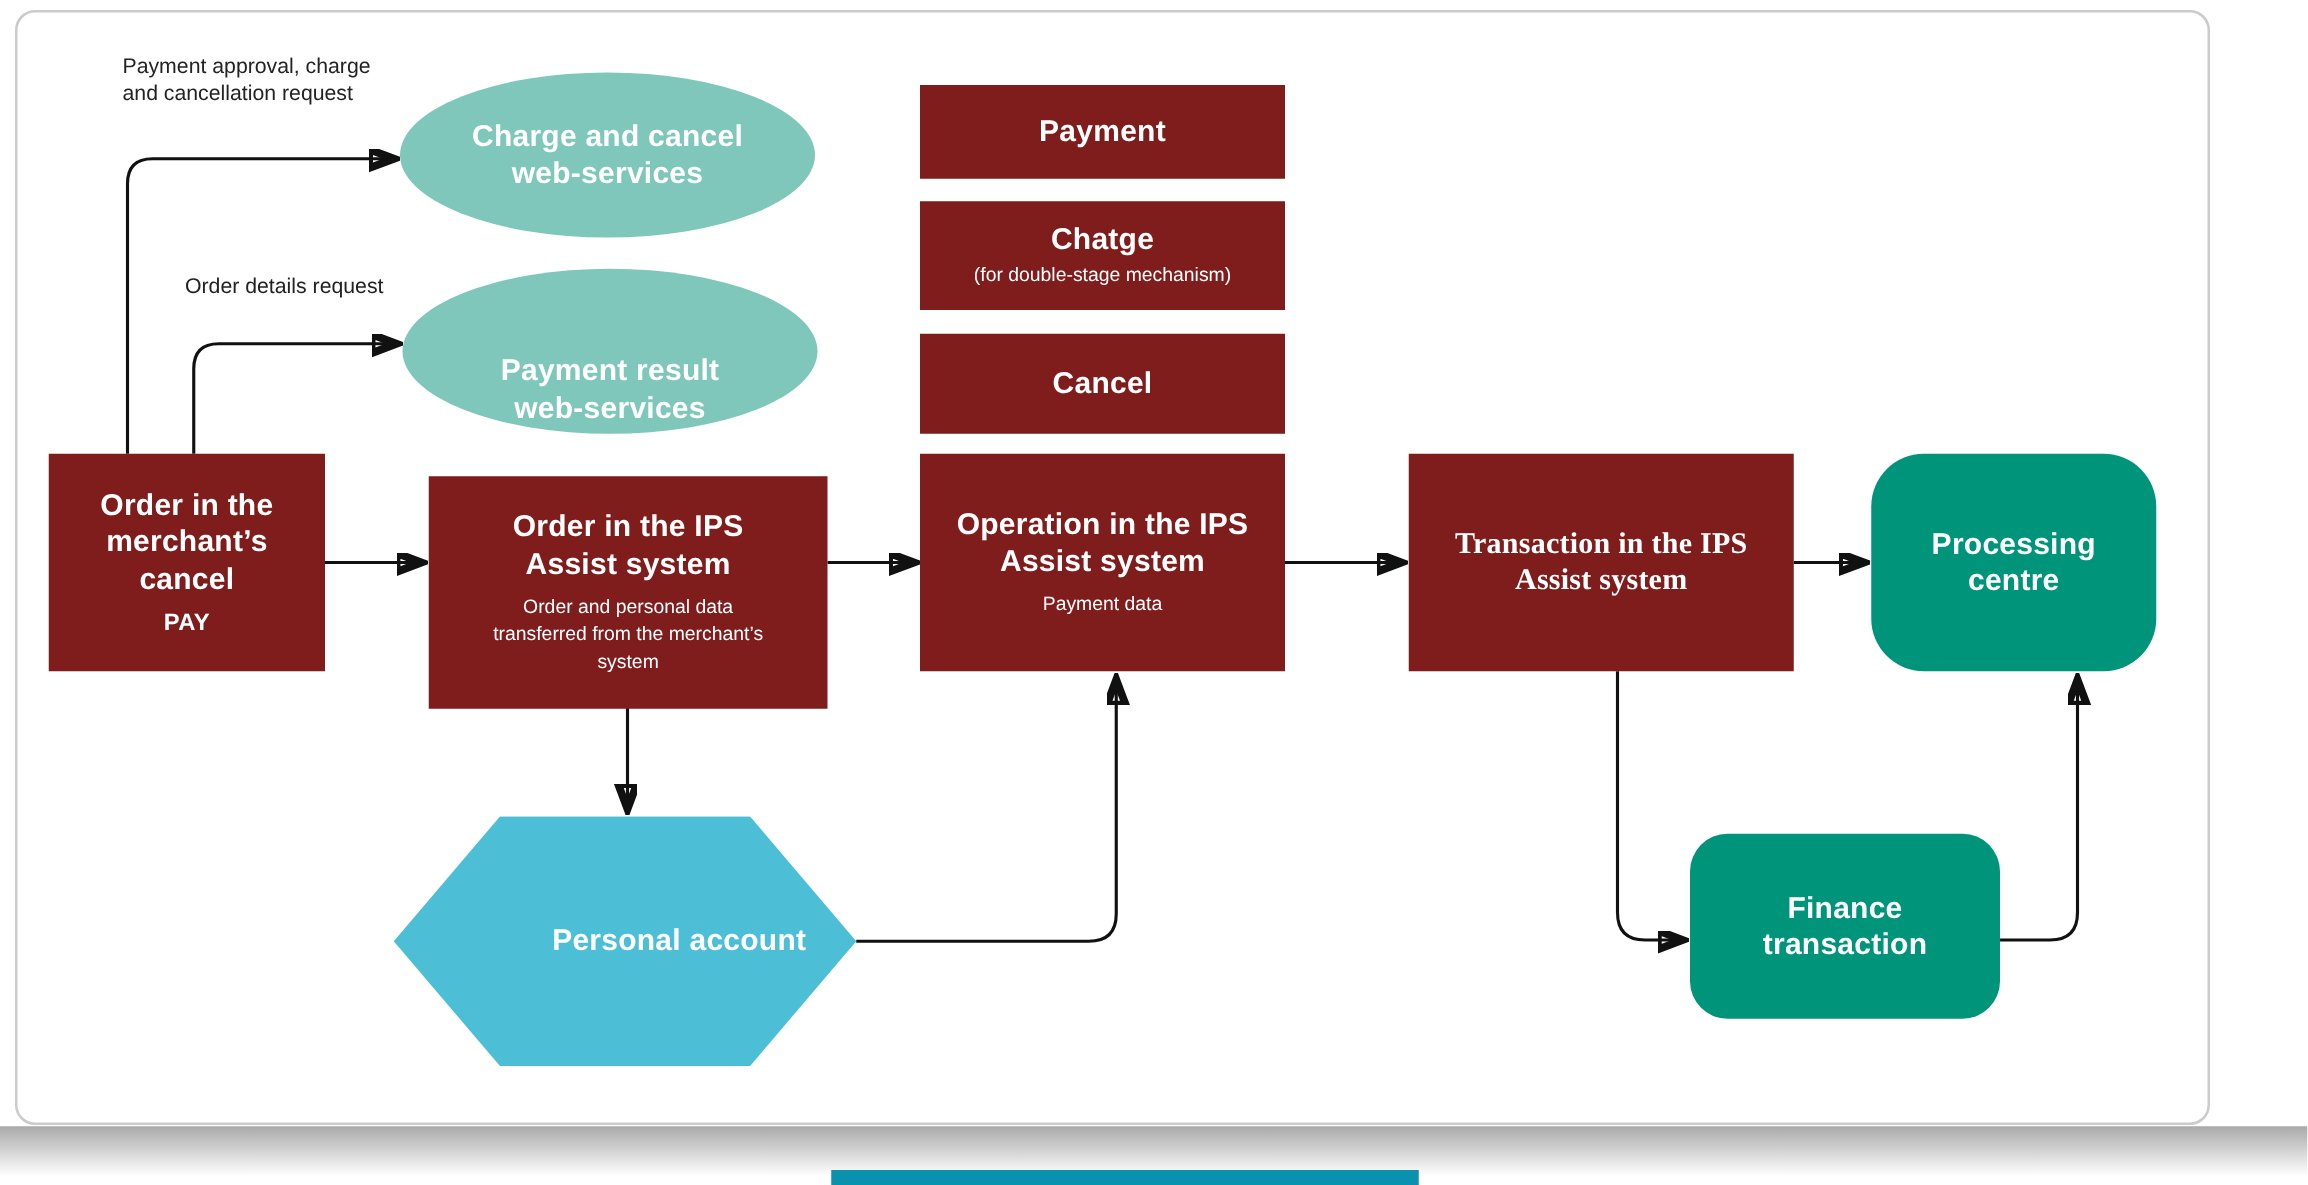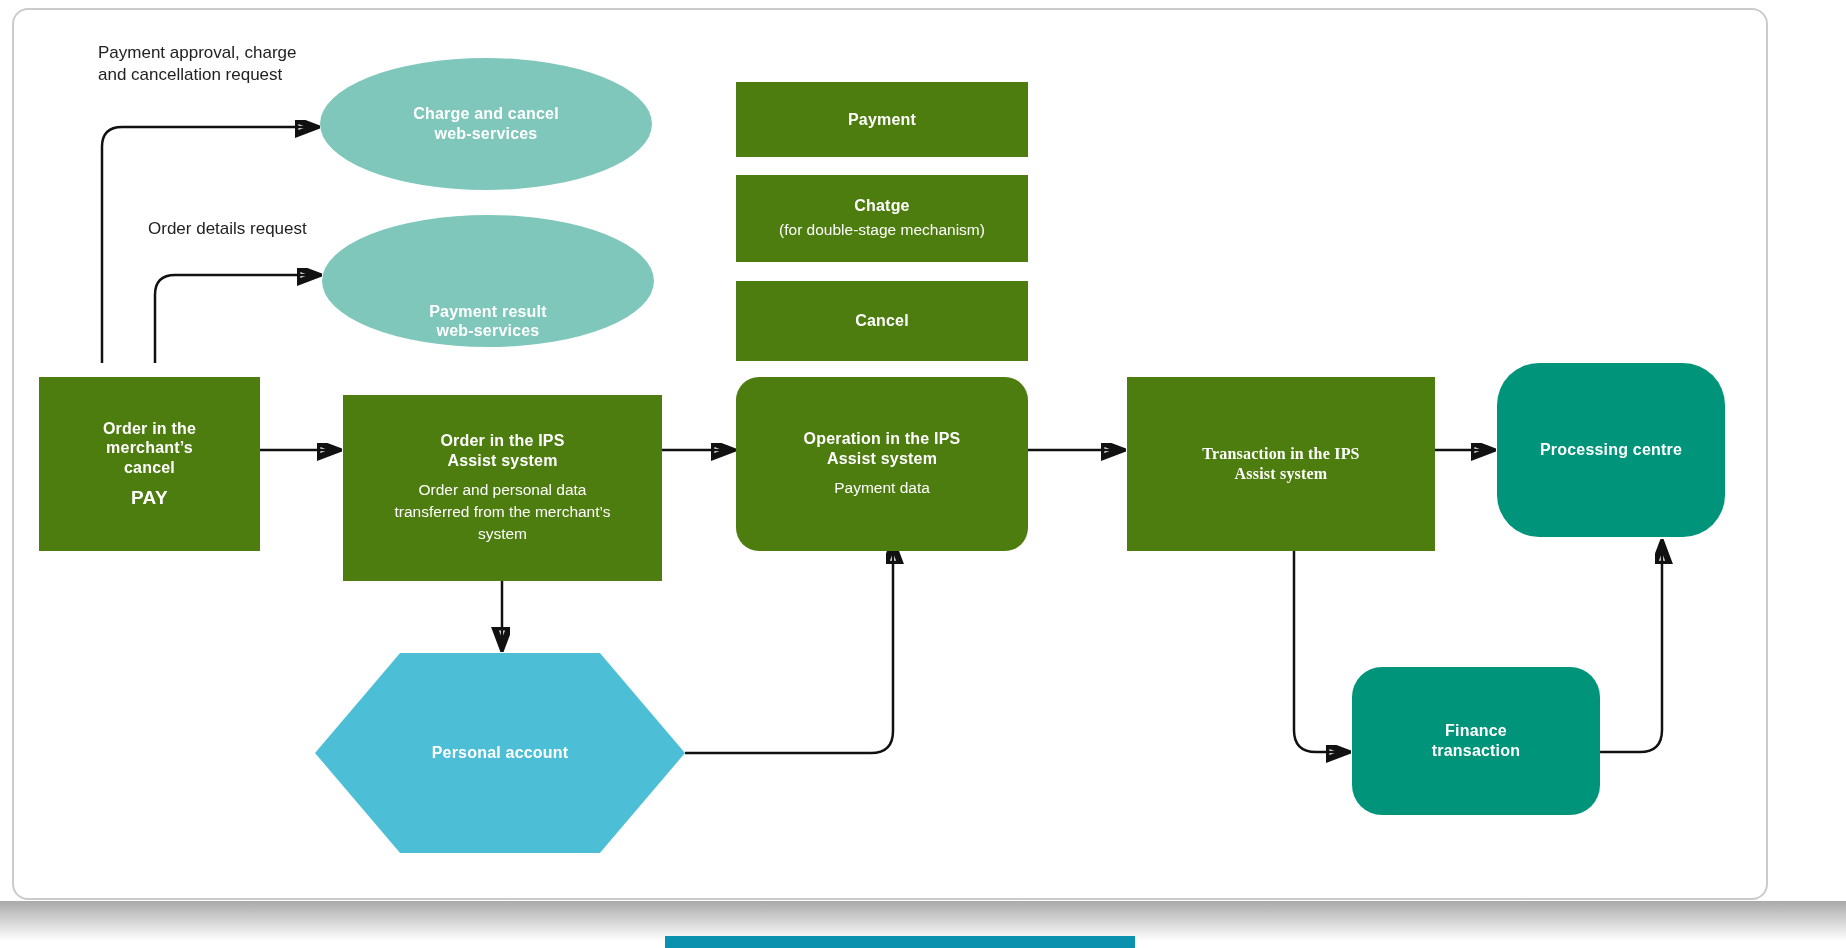--- a/index.html
+++ b/index.html
@@ -19,31 +19,31 @@
   }
   .bottom-bar{
     position:absolute;left:665px;top:936px;width:470px;height:12px;
     background:#0991ae;
   }
   .node{
     position:absolute;display:flex;flex-direction:column;align-items:center;
     justify-content:center;color:#ffffff;text-align:center;box-sizing:border-box;
     padding:6px 10px;
   }
-  .teal{background:#4d7c0f;margin-top:14px;}
+  .teal{background:#7f1d1d;}
   .softgreen{background:#7ec7ba;}
   .green{background:#00957b;border-radius:42px;}
   .green-sm{background:#00957b;border-radius:30px;}
-  .lightblue{background:#4cbfd6;}
+  .lightblue{background:#4cbfd6;align-items:flex-end;}
   .ellipse{border-radius:50%;}
   .hexagon{
     clip-path:polygon(0 50%,23% 0,77% 0,100% 50%,77% 100%,23% 100%);
   }
   .title{
-    font-weight:bold;font-size:16px;line-height:1.22;white-space:pre-line;
+    font-weight:bold;font-size:24px;line-height:1.22;white-space:pre-line;
     letter-spacing:.2px;
   }
   .subtitle{
     font-size:15.5px;line-height:1.42;white-space:pre-line;margin-top:9px;
     font-weight:normal;
   }
   .pay{font-weight:bold;font-size:19px;margin-top:10px;letter-spacing:.4px;}
   .edge-label{
     position:absolute;font-size:17px;line-height:1.3;color:#222222;
     white-space:pre-line;
@@ -104,21 +104,21 @@
 cancel</div>
   <div class="pay">PAY</div>
 </div>
 <div class="node teal" style="left:343px;top:381px;width:319px;height:186px;">
   <div class="title">Order in the IPS
 Assist system</div>
   <div class="subtitle">Order and personal data
 transferred from the merchant’s
 system</div>
 </div>
-<div class="node teal" style="left:736px;top:363px;width:292px;height:174px;border-radius:23px;">
+<div class="node teal" style="left:736px;top:363px;width:292px;height:174px;">
   <div class="title">Operation in the IPS
 Assist system</div>
   <div class="subtitle">Payment data</div>
 </div>
 <div class="node teal" style="left:1127px;top:363px;width:308px;height:174px;font-family:Liberation Serif, serif;">
   <div class="title">Transaction in the IPS
 Assist system</div>
 </div>
 <div class="node green" style="left:1497px;top:363px;width:228px;height:174px;">
   <div class="title">Processing centre</div>

